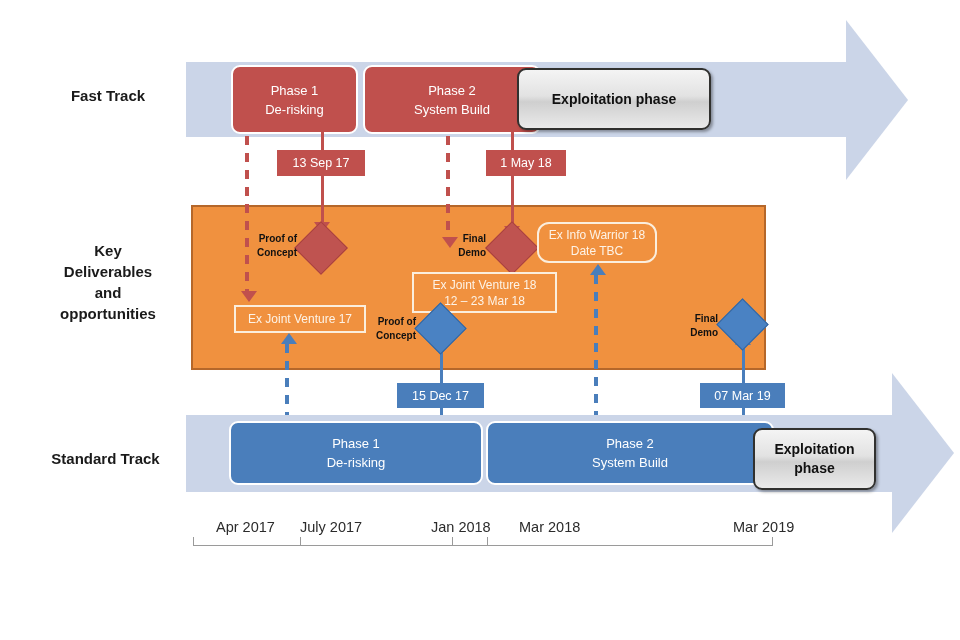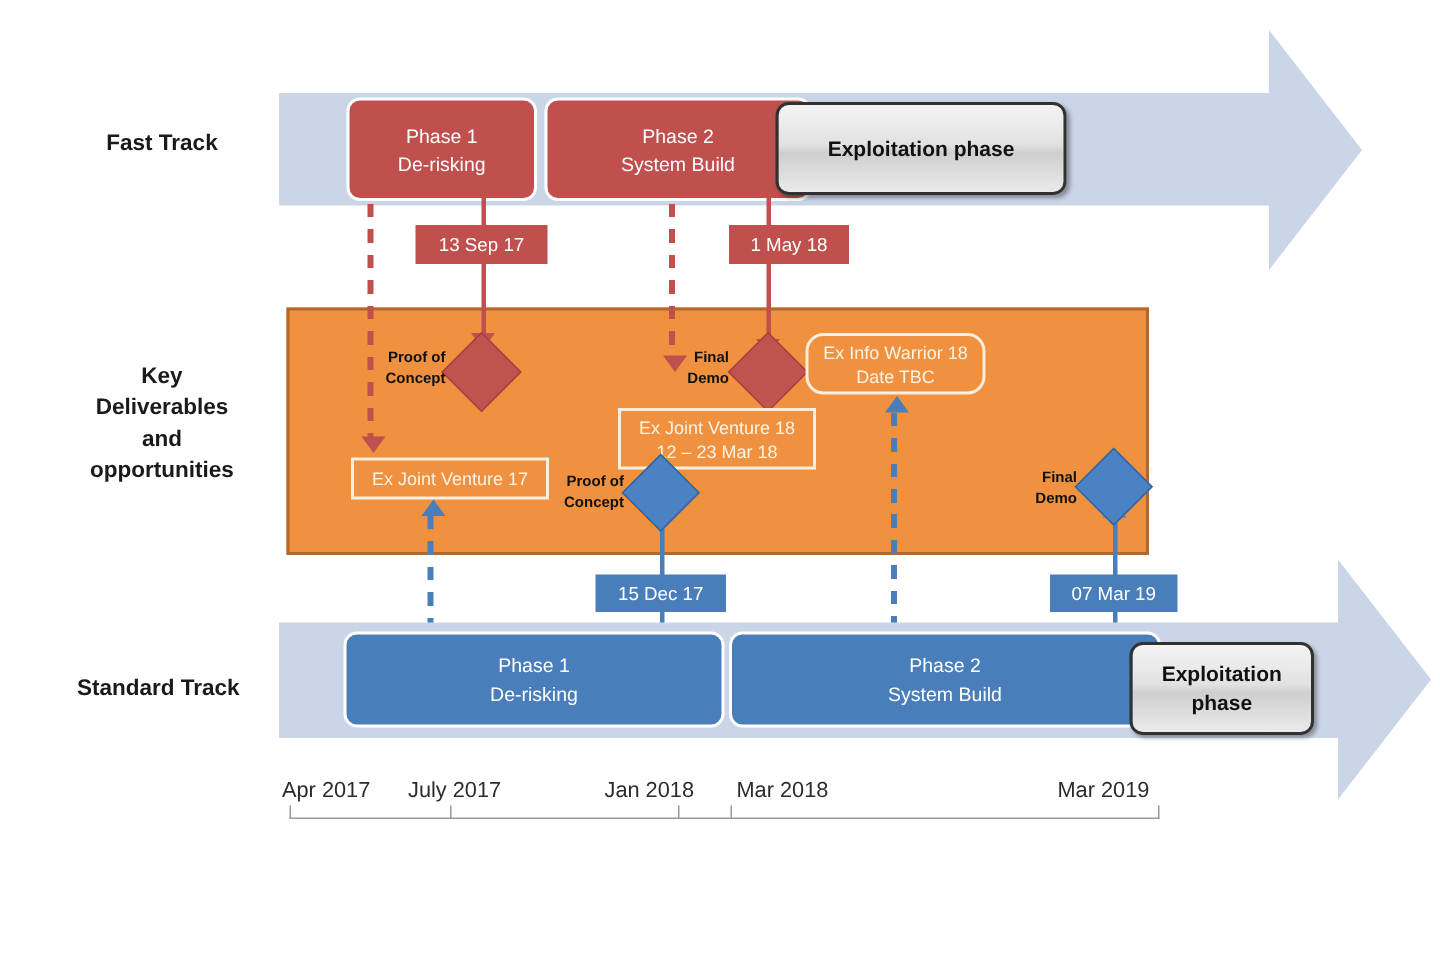--- a/index.html
+++ b/index.html
@@ -184,20 +184,21 @@
     background: #9a9a9a;
     width: 1px;
     height: 9px;
   }
   .axis-label {
     position: absolute;
     color: #2b2b2b;
     font-size: 14.5px;
     font-weight: normal;
     white-space: nowrap;
+    margin-left: 28px;
   }
 </style>
 </head>
 <body>
 
 <div id="canvas">
 
   <div class="row-label" style="left:28px; top:85px; width:160px;">Fast Track</div>
 
   <div class="row-label" style="left:28px; top:240px; width:160px;">
@@ -254,21 +255,21 @@
   <div class="diamond red" style="left:493px; top:229px; width:38px; height:38px;"></div>
   <div class="milestone-label" style="left:428px; top:232px; width:58px;">
     <div>Final</div>
     <div>Demo</div>
   </div>
 
   <div class="opp-box" style="left:234px; top:305px; width:132px; height:28px;">
     <span>Ex Joint Venture 17</span>
   </div>
 
-  <div class="opp-box" style="left:412px; top:272px; width:132px; height:41px;">
+  <div class="opp-box" style="left:412px; top:272px; width:145px; height:41px;">
     <span>Ex Joint Venture 18</span>
     <span>12 – 23 Mar 18</span>
   </div>
 
   <div class="opp-box" style="left:537px; top:222px; width:120px; height:41px;border-radius:12px;">
     <span>Ex Info Warrior 18</span>
     <span>Date TBC</span>
   </div>
 
   <div class="vdash blue" style="left:285px; top:344px; height:83px;"></div>

